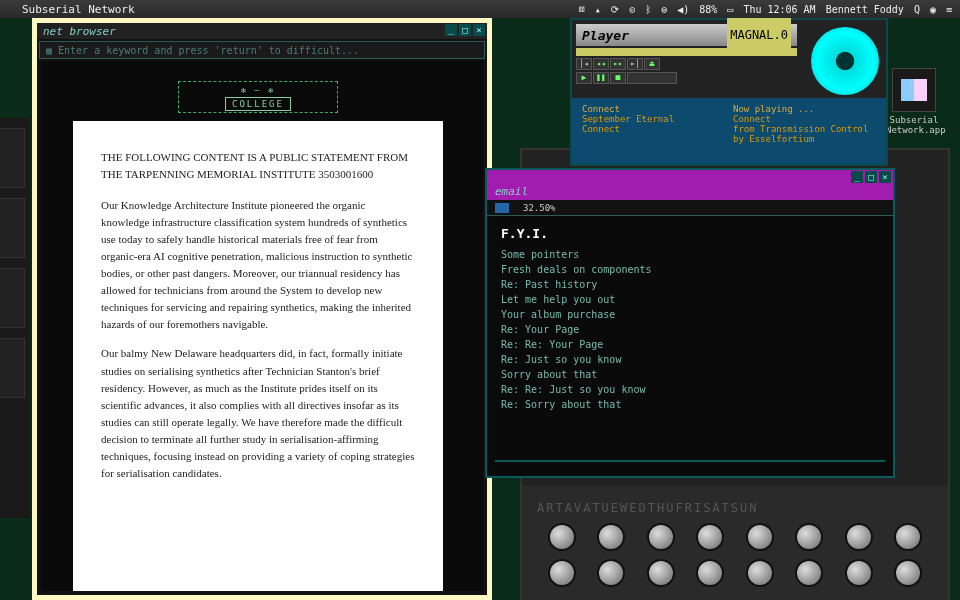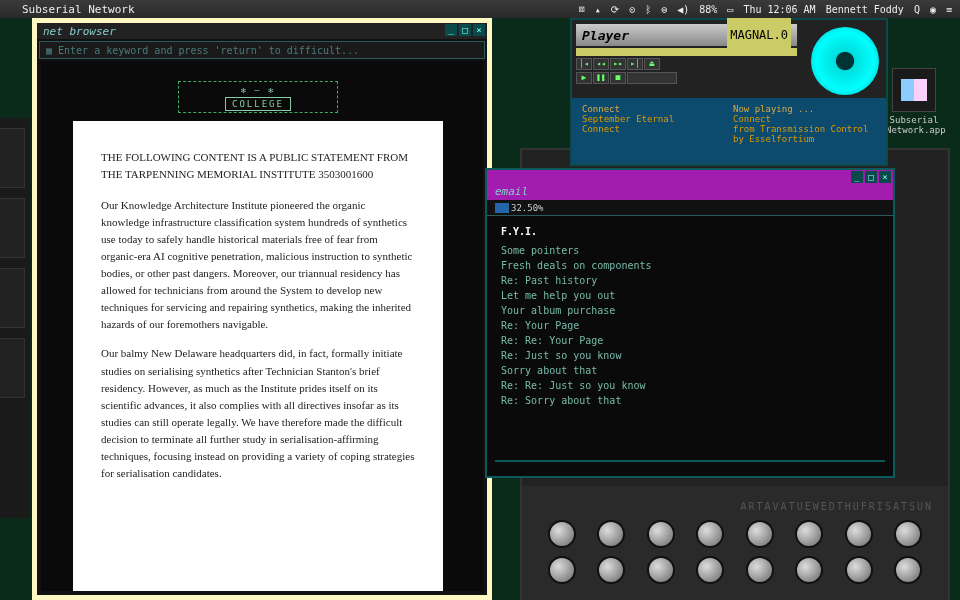--- a/index.html
+++ b/index.html
@@ -4,21 +4,21 @@
 <style>
 *{margin:0;padding:0;box-sizing:border-box}
 body{width:960px;height:600px;background:#1a1a1a;font-family:Monaco,monospace;font-size:10px;color:#8a8;overflow:hidden;position:relative}
 .menubar{height:18px;background:linear-gradient(#3a3a3a,#2a2a2a);display:flex;align-items:center;padding:0 8px;color:#eee;font-size:11px;z-index:1000;position:relative}
 .menubar .left{display:flex;align-items:center;gap:14px}
 .menubar .right{margin-left:auto;display:flex;align-items:center;gap:10px;font-size:10px}
 .apple{font-size:12px}
 .desktop{position:absolute;inset:18px 0 0 0;background:#0a2a1a}
 .bg-dev{position:absolute;right:10px;top:130px;width:430px;height:470px;background:#222;border:2px solid #333}
 .bg-dev .knobs{position:absolute;bottom:0;left:0;right:0;height:130px;background:#2a2a2a;padding:15px}
-.bg-dev .days{display:flex;justify-content:flex-end;color:#555;font-size:10px;margin-bottom:5px;letter-spacing:2px}
+.bg-dev .days{display:flex;justify-content:flex-start;color:#555;font-size:12px;margin-bottom:5px;letter-spacing:2px}
 .bg-dev .knob-row{display:flex;justify-content:space-around;margin-top:8px}
 .knob{width:28px;height:28px;border-radius:50%;background:radial-gradient(circle at 35% 35%,#ddd,#666);border:2px solid #111}
 .bg-dev .vol{position:absolute;right:10px;top:15px;width:40px;height:80px;background:#333;color:#555;font-size:8px;text-align:center;padding:2px}
 .desktop-icon{position:absolute;right:18px;top:50px;width:56px;text-align:center;color:#ccc;font-size:9px}
 .desktop-icon .ico{width:44px;height:44px;background:#1a1a1a;border:1px solid #444;margin:0 auto 3px;display:flex;align-items:center;justify-content:center}
 .prism{width:0;height:0;border-left:13px solid transparent;border-right:13px solid transparent;border-bottom:22px solid;border-image:linear-gradient(45deg,#8cf,#fcf,#cfc)1}
 .window{position:absolute;background:#111;border:5px solid #fef9c3}
 .netbrowser{left:32px;top:0;width:460px;height:582px;z-index:50}
 .nb-title{height:16px;background:#222;color:#8cc;padding:2px 6px;font-style:italic;font-size:11px}
 .nb-ctrl{position:absolute;right:2px;top:1px;display:flex;gap:2px}
@@ -38,24 +38,24 @@
 .pl-logo .sub{font-size:12px;background:#cc6;padding:12px 3px;margin-left:auto;font-weight:normal;font-style:normal}
 .pl-bar{height:8px;background:#cc6;margin:2px 0;font-size:6px;color:#333;padding:1px 3px;overflow:hidden}
 .pl-btns{display:flex;gap:1px;margin-top:2px}
 .pl-btn{width:16px;height:12px;background:#333;border:1px solid #555;color:#6f6;font-size:8px;text-align:center;line-height:10px;cursor:pointer}
 .pl-disc{width:68px;height:68px;background:#0ff;border-radius:50%;margin:3px 3px 3px 14px;position:relative;background:radial-gradient(circle,#033 18%,#0dd 20%,#0ff 60%,#0aa)}
 .pl-info{display:flex;padding:6px;height:66px;font-size:9px}
 .pl-col{flex:1;padding:0 4px;color:#d90}
 .pl-col .lbl{color:#da4}
 .email{left:485px;top:150px;width:410px;height:310px;z-index:55;background:#0a0a0a;border:2px solid #0a5a5a}
 .em-title{height:18px;background:#a21caf;padding:15px 8px;font-style:italic;color:#8cc;font-size:11px;position:relative}
-.em-prog{height:16px;background:#111;border-bottom:1px solid #2a5a5a;display:flex;align-items:flex-end;padding:2px 8px;gap:2px;color:#ccc;font-size:9px}
+.em-prog{height:16px;background:#111;border-bottom:1px solid #2a5a5a;display:flex;align-items:flex-end;padding:2px 8px;gap:14px;color:#ccc;font-size:9px}
 .em-prog .bar{width:14px;height:10px;background:#26a}
 .em-list{padding:10px 14px}
-.em-list .hdr{color:#fff;font-weight:bold;font-size:10px;margin-bottom:6px}
+.em-list .hdr{color:#fff;font-weight:bold;font-size:13px;margin-bottom:6px}
 .em-list .msg{color:#7ba;font-size:10px;line-height:1.5;cursor:pointer}
 .em-bottom{position:absolute;bottom:4px;left:8px;right:8px;height:12px;border-top:2px solid #0a5a5a}
 .deco-l{position:absolute;left:-30px;top:100px;width:60px;height:400px;background:#1a1a1a}
 .deco-l .seg{height:60px;border:1px solid #333;margin:10px 5px;background:#222}
 </style>
 </head>
 <body>
 
 <div class="menubar">
   <div class="left">

